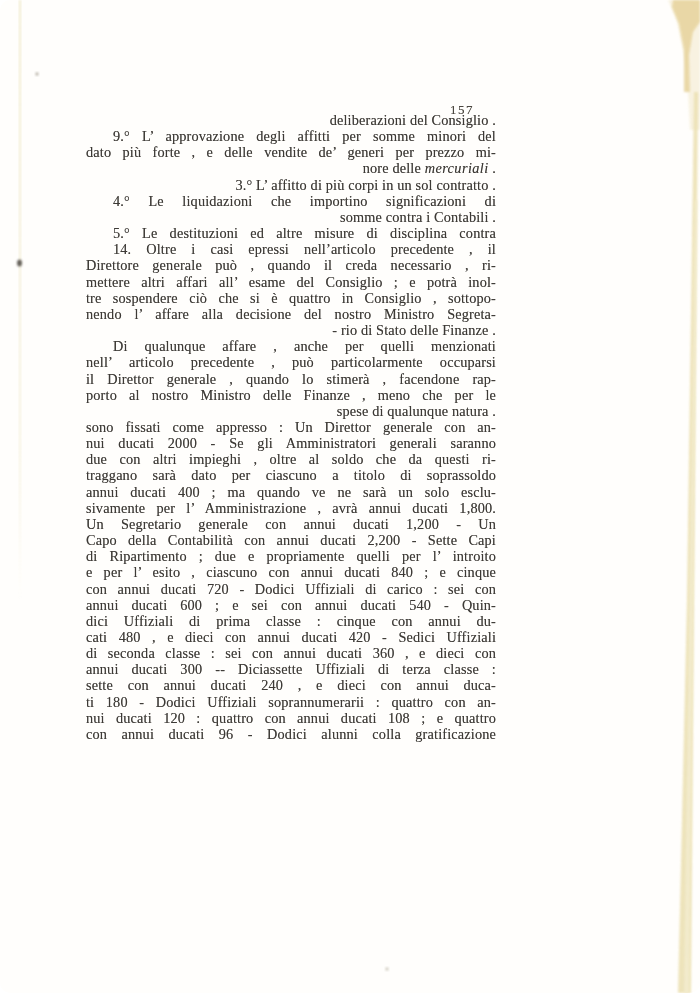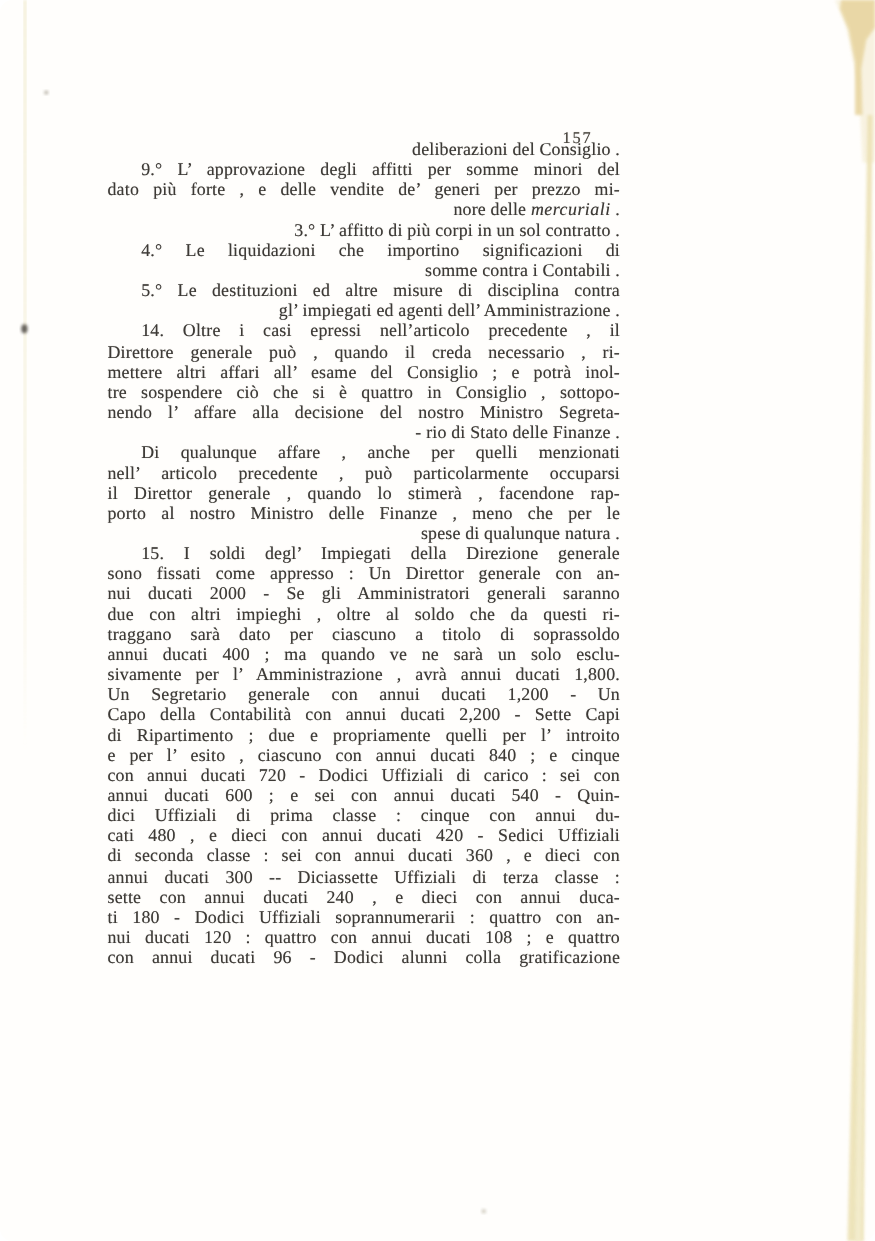--- a/index.html
+++ b/index.html
@@ -86,33 +86,31 @@
 
   <div class="text-block">
       <div class="line">deliberazioni del Consiglio .</div>
       <div class="line j ind">9.° L’ approvazione degli affitti per somme minori del</div>
       <div class="line j">dato più forte , e delle vendite de’ generi per prezzo mi-</div>
       <div class="line">nore delle <em>mercuriali</em> .</div>
       <div class="line ind">3.° L’ affitto di più corpi in un sol contratto .</div>
       <div class="line j ind">4.° Le liquidazioni che importino significazioni di</div>
       <div class="line">somme contra i Contabili .</div>
       <div class="line j ind">5.° Le destituzioni ed altre misure di disciplina contra</div>
-      <div class="line">gl’ impiegati ed agenti dell’ Amministrazione .</div>
       <div class="line j ind">14. Oltre i casi epressi nell’articolo precedente , il</div>
       <div class="line j">Direttore generale può , quando il creda necessario , ri-</div>
       <div class="line j">mettere altri affari all’ esame del Consiglio ; e potrà inol-</div>
       <div class="line j">tre sospendere ciò che si è quattro in Consiglio , sottopo-</div>
       <div class="line j">nendo l’ affare alla decisione del nostro Ministro Segreta-</div>
       <div class="line out">- rio di Stato delle Finanze .</div>
       <div class="line j ind">Di qualunque affare , anche per quelli menzionati</div>
       <div class="line j">nell’ articolo precedente , può particolarmente occuparsi</div>
       <div class="line j">il Direttor generale , quando lo stimerà , facendone rap-</div>
       <div class="line j">porto al nostro Ministro delle Finanze , meno che per le</div>
       <div class="line">spese di qualunque natura .</div>
-      <div class="line j ind">15. I soldi degl’ Impiegati della Direzione generale</div>
       <div class="line j">sono fissati come appresso : Un Direttor generale con an-</div>
       <div class="line j">nui ducati 2000 - Se gli Amministratori generali saranno</div>
       <div class="line j">due con altri impieghi , oltre al soldo che da questi ri-</div>
       <div class="line j">traggano sarà dato per ciascuno a titolo di soprassoldo</div>
       <div class="line j">annui ducati 400 ; ma quando ve ne sarà un solo esclu-</div>
       <div class="line j">sivamente per l’ Amministrazione , avrà annui ducati 1,800.</div>
       <div class="line j">Un Segretario generale con annui ducati 1,200 - Un</div>
       <div class="line j">Capo della Contabilità con annui ducati 2,200 - Sette Capi</div>
       <div class="line j">di Ripartimento ; due e propriamente quelli per l’ introito</div>
       <div class="line j">e per l’ esito , ciascuno con annui ducati 840 ; e cinque</div>

